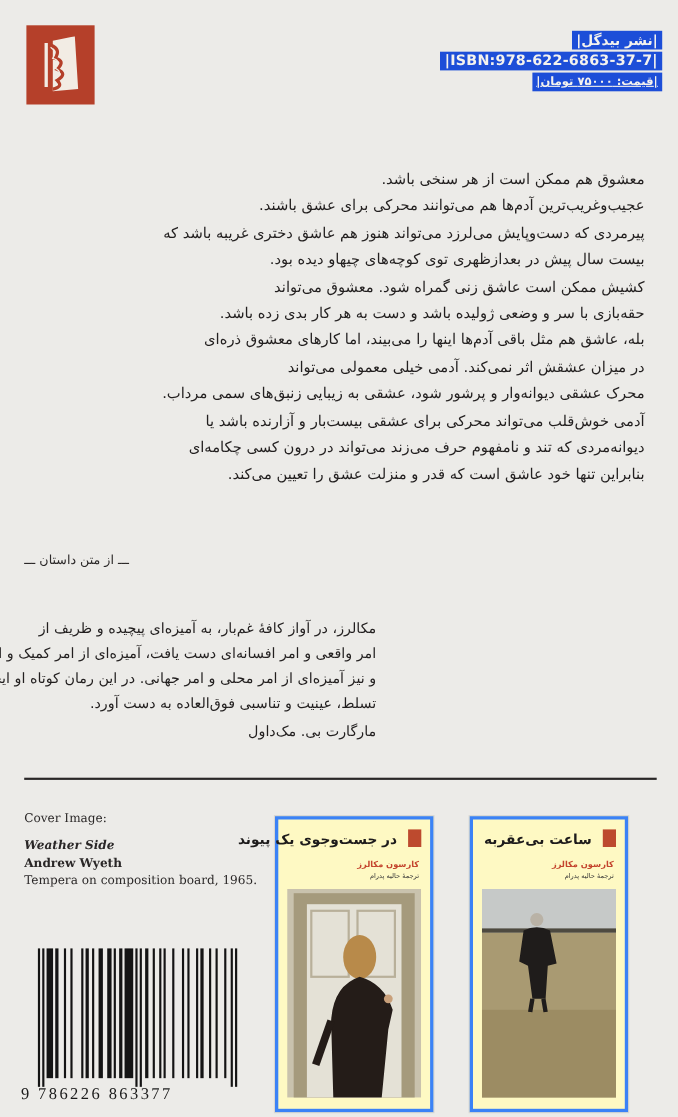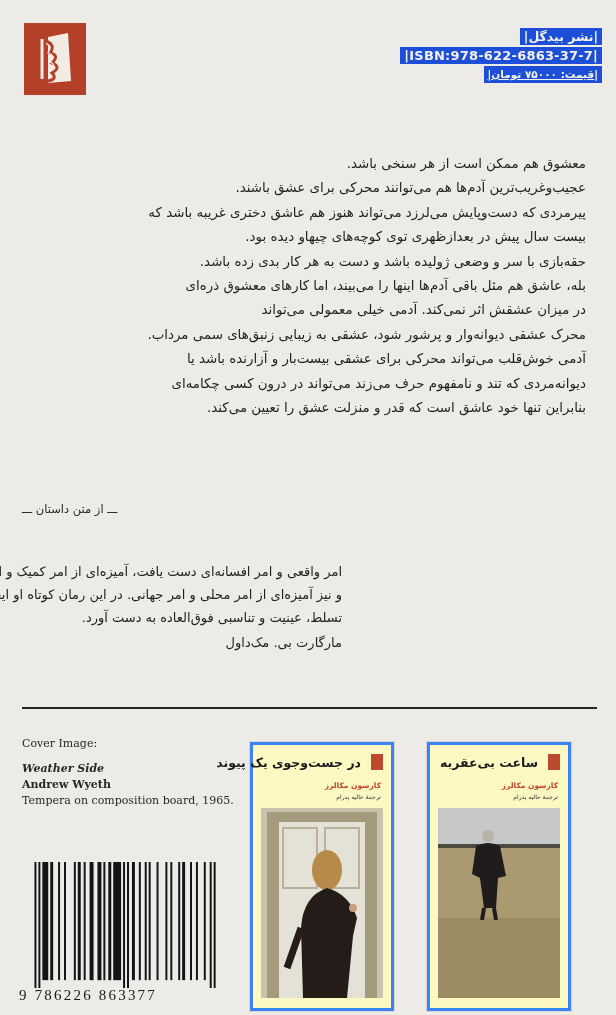--- a/index.html
+++ b/index.html
@@ -99,31 +99,33 @@
   <div class="info-line">|نشر بیدگل|</div>
   <div class="info-line isbn">|ISBN:978-622-6863-37-7|</div>
   <div class="info-line price">|قیمت: ۷۵۰۰۰ تومان|</div>
 </div>
 
 <div class="quote">
   <p>معشوق هم ممکن است از هر سنخی باشد.</p>
   <p>عجیب‌وغریب‌ترین آدم‌ها هم می‌توانند محرکی برای عشق باشند.</p>
   <p>پیرمردی که دست‌وپایش می‌لرزد می‌تواند هنوز هم عاشق دختری غریبه باشد که</p>
   <p>بیست سال پیش در بعدازظهری توی کوچه‌های چیهاو دیده بود.</p>
+  <p>کشیش ممکن است عاشق زنی گمراه شود. معشوق می‌تواند</p>
   <p>حقه‌بازی با سر و وضعی ژولیده باشد و دست به هر کار بدی زده باشد.</p>
   <p>بله، عاشق هم مثل باقی آدم‌ها اینها را می‌بیند، اما کارهای معشوق ذره‌ای</p>
   <p>در میزان عشقش اثر نمی‌کند. آدمی خیلی معمولی می‌تواند</p>
   <p>محرک عشقی دیوانه‌وار و پرشور شود، عشقی به زیبایی زنبق‌های سمی مرداب.</p>
   <p>آدمی خوش‌قلب می‌تواند محرکی برای عشقی بیست‌بار و آزارنده باشد یا</p>
   <p>دیوانه‌مردی که تند و نامفهوم حرف می‌زند می‌تواند در درون کسی چکامه‌ای</p>
   <p>بنابراین تنها خود عاشق است که قدر و منزلت عشق را تعیین می‌کند.</p>
 </div>
 <div class="source">ـــ از متن داستان ـــ</div>
 
 <div class="review">
+  <p>مکالرز، در آواز کافهٔ غم‌بار، به آمیزه‌ای پیچیده و ظریف از</p>
   <p>امر واقعی و امر افسانه‌ای دست یافت، آمیزه‌ای از امر کمیک و امر غم‌انگیز</p>
   <p>و نیز آمیزه‌ای از امر محلی و امر جهانی. در این رمان کوتاه او ایجاز،</p>
   <p>تسلط، عینیت و تناسبی فوق‌العاده به دست آورد.</p>
   <p class="author">مارگارت بی. مک‌داول</p>
 </div>
 
 <div class="divider"></div>
 
 <div class="credits">
   <div class="label">Cover Image:</div>

